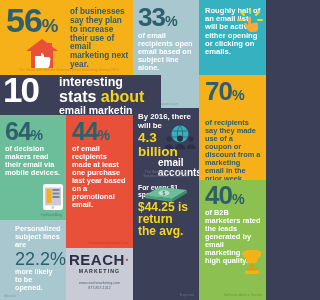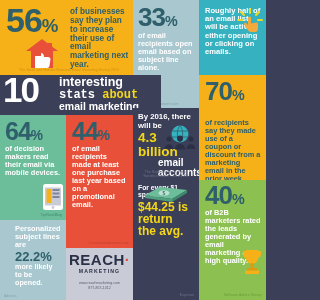--- a/index.html
+++ b/index.html
@@ -56,21 +56,21 @@
   #p-70 .num{color:#2e5f6b;font-size:26px;}
   #p-70 .txt{color:#2e5f6b;font-size:7.4px;margin-top:16px;}
   
   #p-head{left:0;top:75px;width:161px;height:40px;background:#3c3f58;padding:1px 4px 0 3px;}
   #p-head .ten{
     color:#ffffff;font-size:35px;font-weight:bold;line-height:.82;
     float:left;letter-spacing:-2px;
   }
   #p-head .lines{margin-left:56px;color:#ffffff;}
   #p-head .l1{font-size:12.5px;font-weight:bold;line-height:1;}
-  #p-head .l2{font-size:12px;font-weight:bold;line-height:1.05;font-family:Liberation Mono, monospace;}
+  #p-head .l2{font-size:16px;font-weight:bold;line-height:1.05;}
   #p-head .l3{font-size:10.5px;font-weight:bold;line-height:1.05;}
   .accent{color:#f5d717;}
   
   #p-64{left:0;top:115px;width:66px;height:105px;background:#6cbd9a;padding:5px 5px 0 5px;}
   #p-64 .num{color:#2e5f6b;font-size:25px;}
   #p-64 .txt{color:#ffffff;font-size:7.4px;margin-top:3px;}
   #p-64 .cite{position:absolute;right:4px;bottom:3px;color:#3f8a6c;}
   .phone{position:absolute;right:3px;bottom:10px;width:20px;height:26px;}
   
   #p-44{left:66px;top:115px;width:67px;height:133px;background:#e8503a;padding:5px 5px 0 6px;}
@@ -80,21 +80,21 @@
   
   #p-43b{left:133px;top:108px;width:66px;height:72px;background:#3c3f58;padding:5px 5px 0 5px;}
   #p-43b .lead{color:#ffffff;font-size:7.8px;font-weight:bold;line-height:1.12;}
   #p-43b .num{color:#f5d717;font-size:13.5px;font-weight:bold;line-height:1;margin-top:1px;}
   #p-43b .sub{color:#ffffff;font-size:10px;font-weight:bold;line-height:1;padding-left:20px;}
   #p-43b .cite{position:absolute;left:5px;bottom:2px;width:56px;color:#6e7189;text-align:center;}
   .globe{position:absolute;right:2px;top:16px;width:34px;height:26px;}
   
   #p-22{left:0;top:220px;width:66px;height:80px;background:#a8c7cf;padding:5px 5px 0 15px;}
   #p-22 .lead{color:#ffffff;font-size:7.4px;font-weight:bold;line-height:1.1;}
-  #p-22 .num{color:#2e5f6b;font-size:13px;font-weight:bold;line-height:1;margin-top:1px;}
+  #p-22 .num{color:#2e5f6b;font-size:18px;font-weight:normal;line-height:1;margin-top:1px;}
   #p-22 .sub{color:#ffffff;font-size:7.2px;font-weight:bold;line-height:1.08;}
   #p-22 .cite{position:absolute;left:4px;bottom:2px;color:#7fa4ad;}
   
   #p-44r{left:133px;top:180px;width:66px;height:120px;background:#3c3f58;padding:4px 5px 0 5px;}
   #p-44r .lead{color:#ffffff;font-size:6.8px;font-weight:bold;line-height:1.1;}
   #p-44r .num{color:#f5d717;font-size:12px;font-weight:bold;line-height:1.02;margin-top:2px;}
   #p-44r .sub{color:#ffffff;font-size:7.2px;font-weight:bold;line-height:1.1;margin-top:2px;}
   #p-44r .cite{position:absolute;right:5px;bottom:3px;color:#6e7189;}
   .cash{position:absolute;left:10px;top:4px;width:46px;height:18px;}
   

